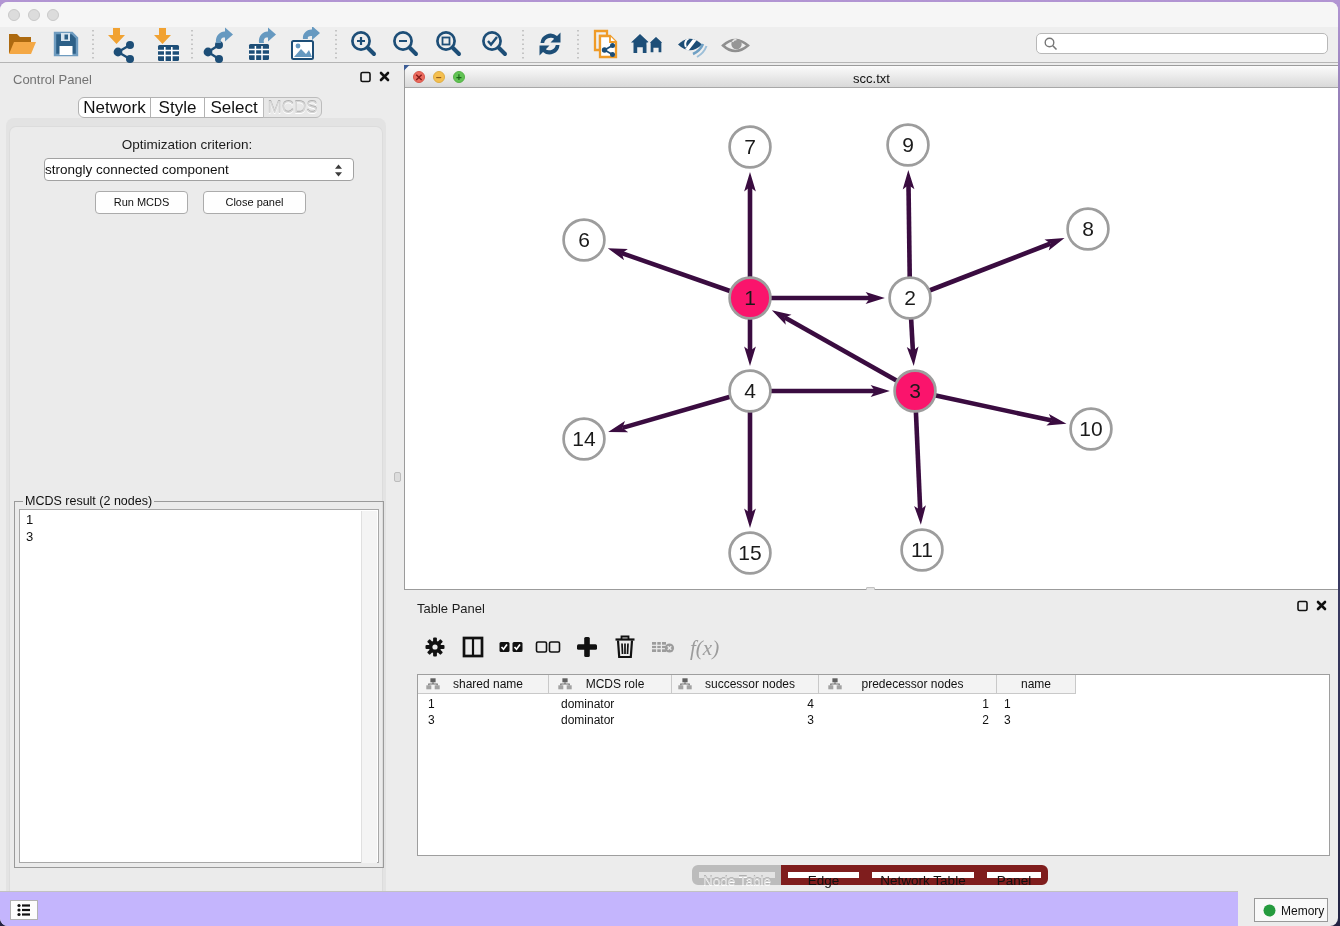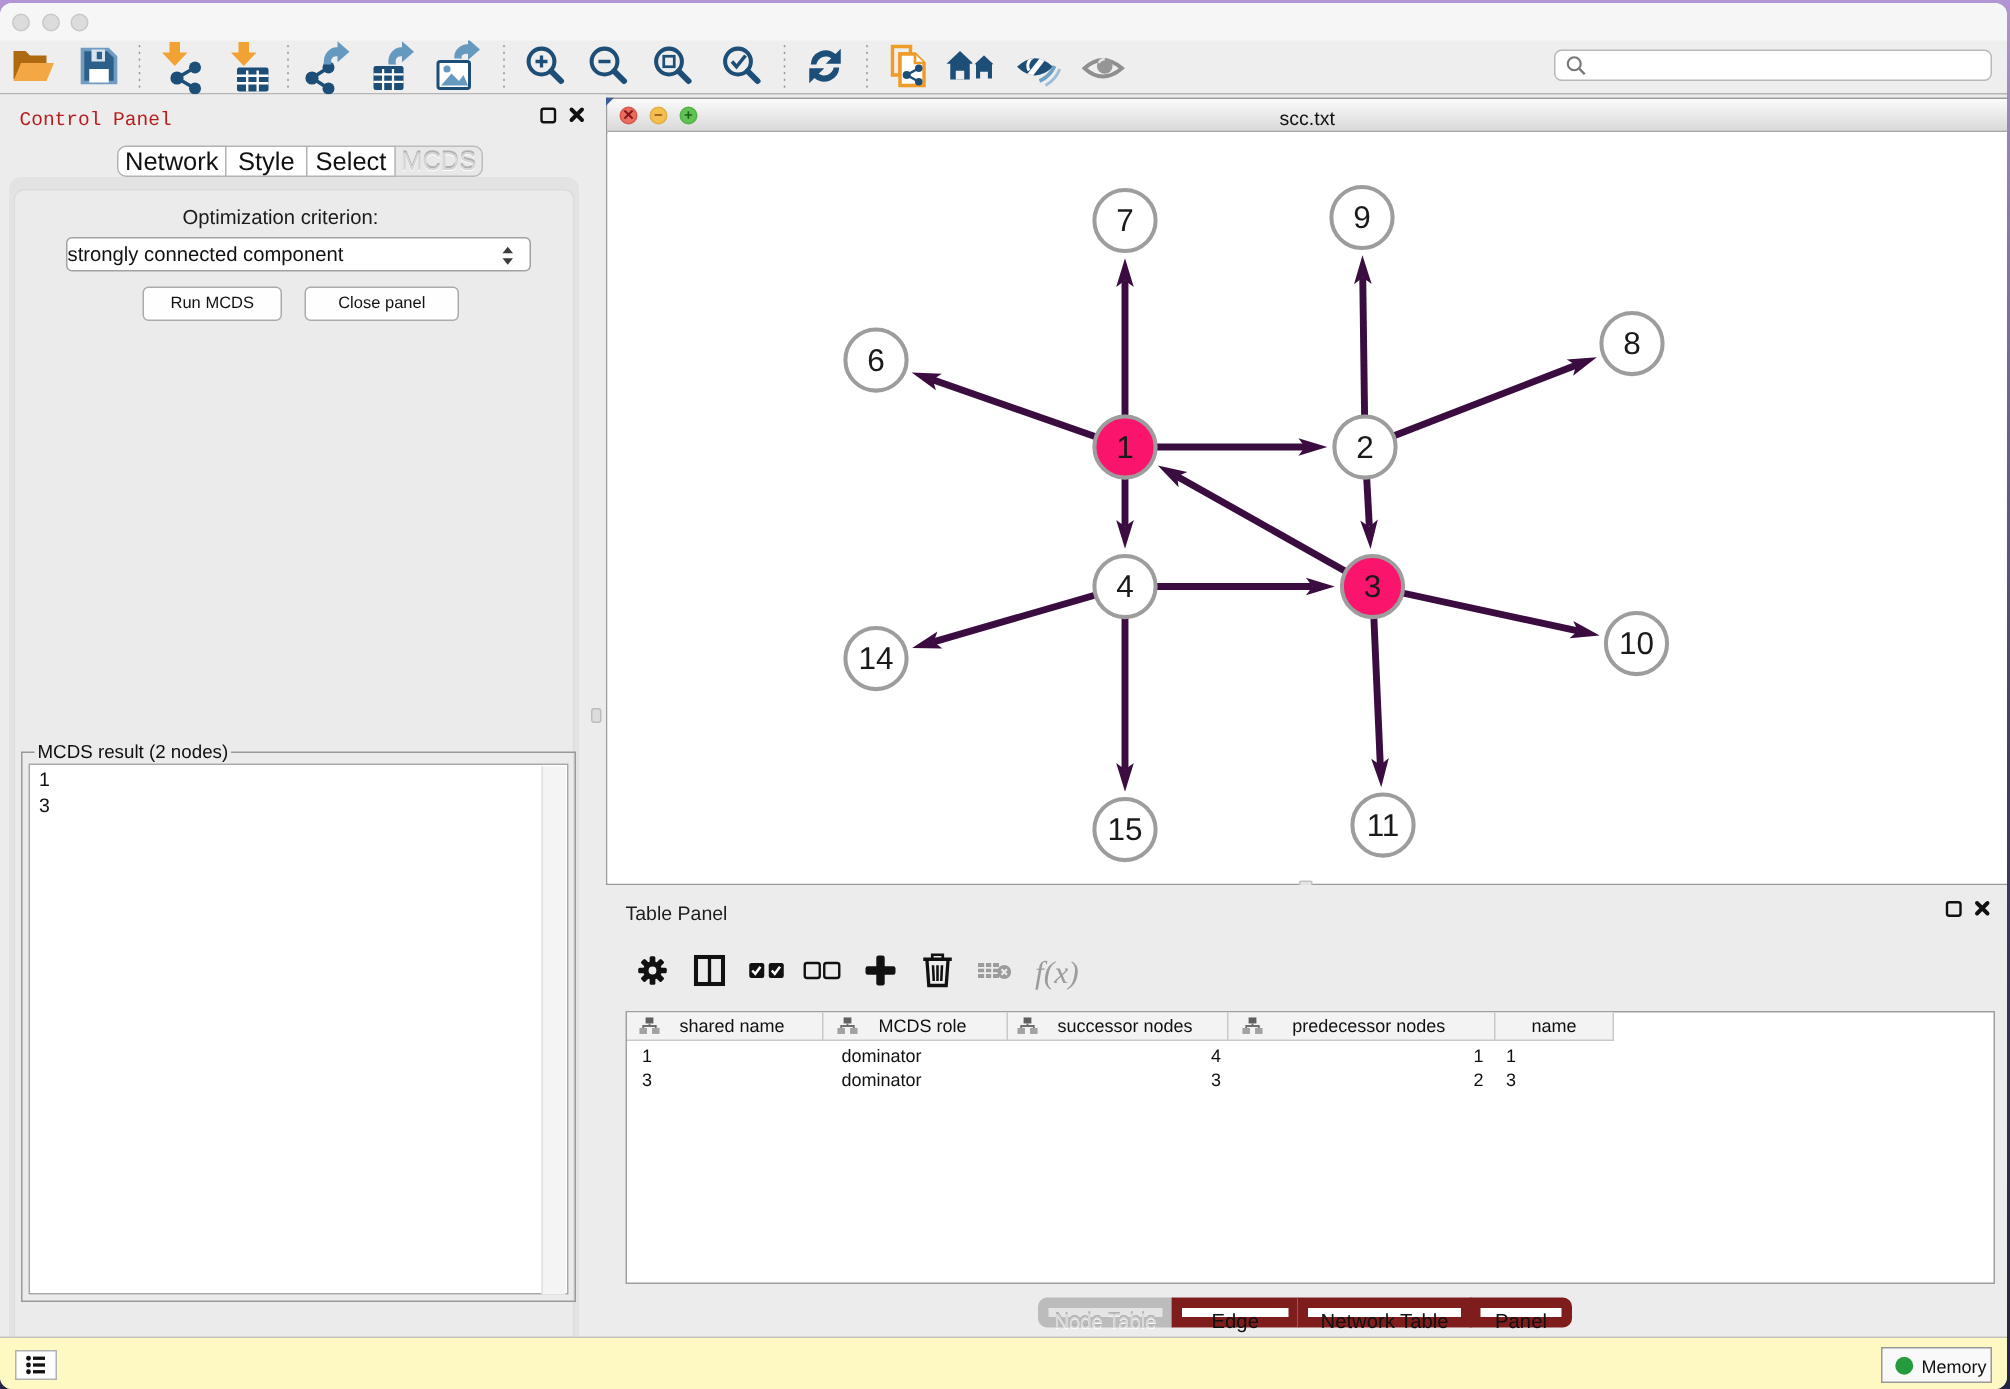--- a/index.html
+++ b/index.html
@@ -9,21 +9,21 @@
 .abs { position:absolute; }
 
 #titlebar { position:absolute; left:0; top:0; width:1338px; height:26px; background:#f6f6f6; }
 .tl { position:absolute; top:7px; width:12px; height:12px; border-radius:50%; background:#dcdcdc; border:1px solid #c8c8c8; }
 #wtitle { position:absolute; top:5px; left:0; width:1338px; text-align:center; font-size:13px; color:#a2a2a2; }
 
 #toolbar { position:absolute; left:0; top:25px; width:1338px; height:36px; background:#eeeeee; border-bottom:1px solid #b5b5b5; }
 #searchbox { position:absolute; left:1036px; top:6px; width:292px; height:21px; background:#fff; border:1px solid #b8b8b8; border-radius:5px; }
 
 #cpanel { position:absolute; left:0; top:61px; width:392px; height:828px; background:#ececec; }
-#cp-title { position:absolute; left:13px; top:9px; font-size:13px; color:#b91c1c;font-family:Liberation Mono, monospace; }
+#cp-title { position:absolute; left:13px; top:9px; font-size:13px; color:#737373; }
 .tab { position:absolute; top:34px; height:21px; background:#fff; border:1px solid #b2b2b2; font-size:17px; color:#111; text-align:center; line-height:19px; }
 #cp-inner { position:absolute; left:9px; top:63px; width:374px; height:765px; background:#ebebeb; border:1px solid #dcdcdc; border-bottom:none; border-radius:7px 7px 0 0; }
 #optlabel { position:absolute; left:0; top:74px; width:374px; text-align:center; font-size:13.5px; color:#1b1b1b; }
 #combo { position:absolute; left:44px; top:95px; width:310px; height:23px; background:#fff; border:1px solid #a2a2a2; border-radius:4px; font-size:13.5px; color:#111; line-height:21px; }
 .btn { position:absolute; top:128px; height:23px; background:#fefefe; border:1px solid #ababab; border-radius:4px; font-size:11px; color:#111; text-align:center; line-height:21px; }
 #fieldset { position:absolute; left:14px; top:438px; width:370px; height:367px; border:1px solid #9a9a9a; }
 #fieldlegend { position:absolute; left:8px; top:-8px; background:#ebebeb; font-size:12.5px; color:#101010; padding:0 2px; }
 #resultbox { position:absolute; left:4px; top:7px; width:360px; height:354px; background:#fff; border:1px solid #a8a8a8; font-size:13px; color:#111; }
 #res-scroll { position:absolute; right:1px; top:1px; width:16px; height:352px; background:#f4f4f4; border-left:1px solid #e0e0e0; }
 
@@ -40,21 +40,21 @@
 #tp-title { position:absolute; left:13px; top:11px; font-size:13px; color:#1d1d1d; }
 #tp-toolbar { position:absolute; left:13px; top:40px; height:36px; }
 #ttable { position:absolute; left:13px; top:84px; width:913px; height:182px; background:#fff; border:1px solid #9e9e9e; }
 #thead { position:absolute; left:0; top:0; width:658px; height:19px; background:#f3f3f3; border-bottom:1px solid #c9c9c9; border-right:1px solid #c9c9c9; }
 .thcell { position:absolute; top:0; height:19px; border-right:1px solid #c9c9c9; font-size:12px; color:#111; text-align:center; line-height:18px; }
 .trow { position:absolute; font-size:12px; color:#111; height:17px; line-height:17px; }
 .hicon { position:absolute; top:3px; }
 
 .btab { position:absolute; top:0; height:20px; background:#fff; border:7px solid #7f1d1d; font-size:13.5px; color:#111; text-align:center; line-height:18px; }
 
-#statusbar { position:absolute; left:0; top:889px; width:1338px; height:35px; background:#fef9c3; border-top:1px solid #c2c2c2; }
+#statusbar { position:absolute; left:0; top:889px; width:1238px; height:35px; background:#c4b5fd; border-top:1px solid #c2c2c2; }
 #listbtn { position:absolute; left:10px; top:8px; width:28px; height:20px; background:#fdfdfd; border:1px solid #b2b2b2; }
 #membtn { position:absolute; left:1254px; top:6px; width:74px; height:24px; background:#f9f9f9; border:1px solid #999; font-size:12px; color:#111; }
 .embossed { color:#d6d6d6; text-shadow:0 1px 0 #fff, 0 -1px 0 #b0b0b0; }
 </style>
 </head>
 <body>
 <div id="win">
   <div id="titlebar">
     <div class="tl" style="left:8px;"></div>
     <div class="tl" style="left:28px;"></div>

